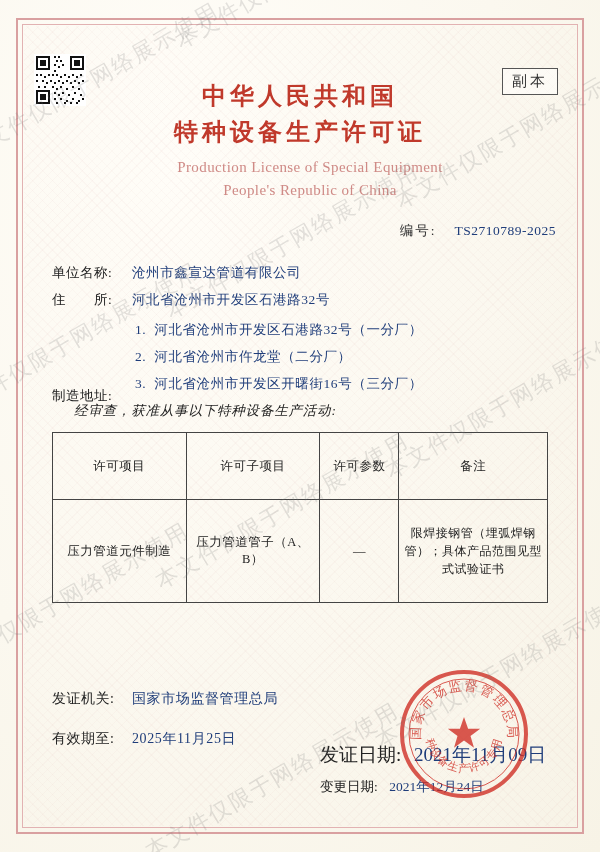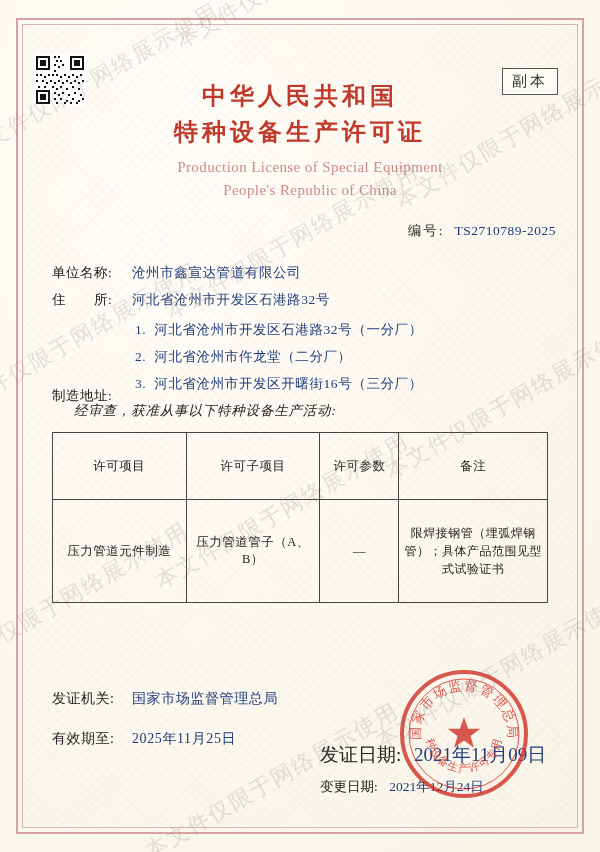--- a/index.html
+++ b/index.html
@@ -95,21 +95,21 @@
 
   .serial {
     position: absolute;
     right: 44px;
     top: 222px;
     font-size: 13.5px;
     color: #2e2e2e;
     letter-spacing: 0.5px;
   }
   .serial .label { letter-spacing: 2px; }
-  .serial .value { color: #1f3d7a; margin-left: 6px; text-align: right; }
+  .serial .value { color: #1f3d7a; margin-left: 14px; text-align: right; }
 
   .fields {
     position: absolute;
     left: 52px;
     top: 264px;
     width: 500px;
     font-size: 13.5px;
     color: #222;
   }
   .field-row {

